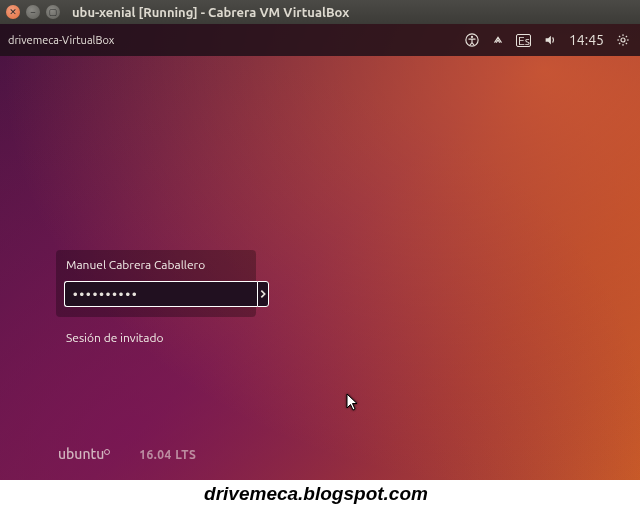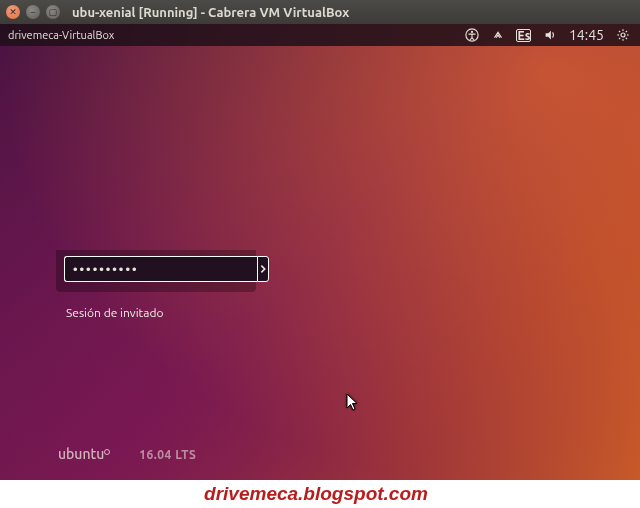--- a/index.html
+++ b/index.html
@@ -40,36 +40,36 @@
     position: relative;
     width: 640px;
     height: 456px;
     background:
       radial-gradient(ellipse 900px 700px at 85% 10%, rgba(255,120,40,0.55), transparent 60%),
       radial-gradient(ellipse 800px 600px at 20% 90%, rgba(120,15,90,0.6), transparent 65%),
       linear-gradient(135deg, #4a1342 0%, #5d1a46 25%, #7a2447 50%, #a63f2f 75%, #c85a28 100%);
     overflow: hidden;
   }
   .menubar {
-    height: 22px;
+    height: 32px;
     background: rgba(30,15,25,0.85);
     display: flex;
     align-items: center;
     color: #e6e1da;
     font-size: 11px;
     padding: 0 8px;
     gap: 8px;
   }
   .menubar .hostname { flex: 0 0 auto; }
   .menubar .spacer { flex: 1; }
   .menubar .ind { display: flex; align-items: center; justify-content: center; width: 18px; height: 18px; }
   .menubar svg { width: 14px; height: 14px; fill: #e6e1da; }
   .ind-box {
     width: 15px; height: 13px; border: 1px solid #e6e1da; border-radius: 2px;
-    font-size: 12px; font-weight: bold; display: flex; align-items: center; justify-content: center;
+    font-size: 12px; font-weight: normal; display: flex; align-items: center; justify-content: center;
   }
   .menubar .time { font-size: 14px; margin: 0 2px; }
 
   .login-card {
     position: absolute;
     left: 56px;
     top: 226px;
     width: 200px;
     color: #f3efe9;
   }
@@ -143,21 +143,21 @@
   }
   .cursor svg { filter: drop-shadow(0 0 1px rgba(0,0,0,0.8)); }
 
   .watermark {
     width: 632px;
     text-align: center;
     font-family: Arial, sans-serif;
     font-weight: bold;
     font-style: italic;
     font-size: 19px;
-    color: #b91c1c;
+    color: #000000;
     padding-top: 3px;
   }
 </style>
 </head>
 <body>
 
 <div class="outer">
 
   <div class="titlebar">
     <div class="win-btn win-close">✕</div>
@@ -204,20 +204,21 @@
               <line x1="3.4" y1="3.4" x2="4.8" y2="4.8"></line>
               <line x1="11.2" y1="11.2" x2="12.6" y2="12.6"></line>
               <line x1="3.4" y1="12.6" x2="4.8" y2="11.2"></line>
               <line x1="11.2" y1="4.8" x2="12.6" y2="3.4"></line>
             </g>
           </svg>
       </span>
     </div>
 
     <div class="login-card">
+      <div class="username">Manuel Cabrera Caballero</div>
       <div class="pwrow">
         <input class="pwfield" type="password" value="••••••••••" style="">
         <div class="go-btn">
           <svg viewBox="0 0 12 12">
               <path d="M4 2 L8 6 L4 10"></path>
             </svg>
         </div>
       </div>
       <div class="guest-session">Sesión de invitado</div>
     </div>

